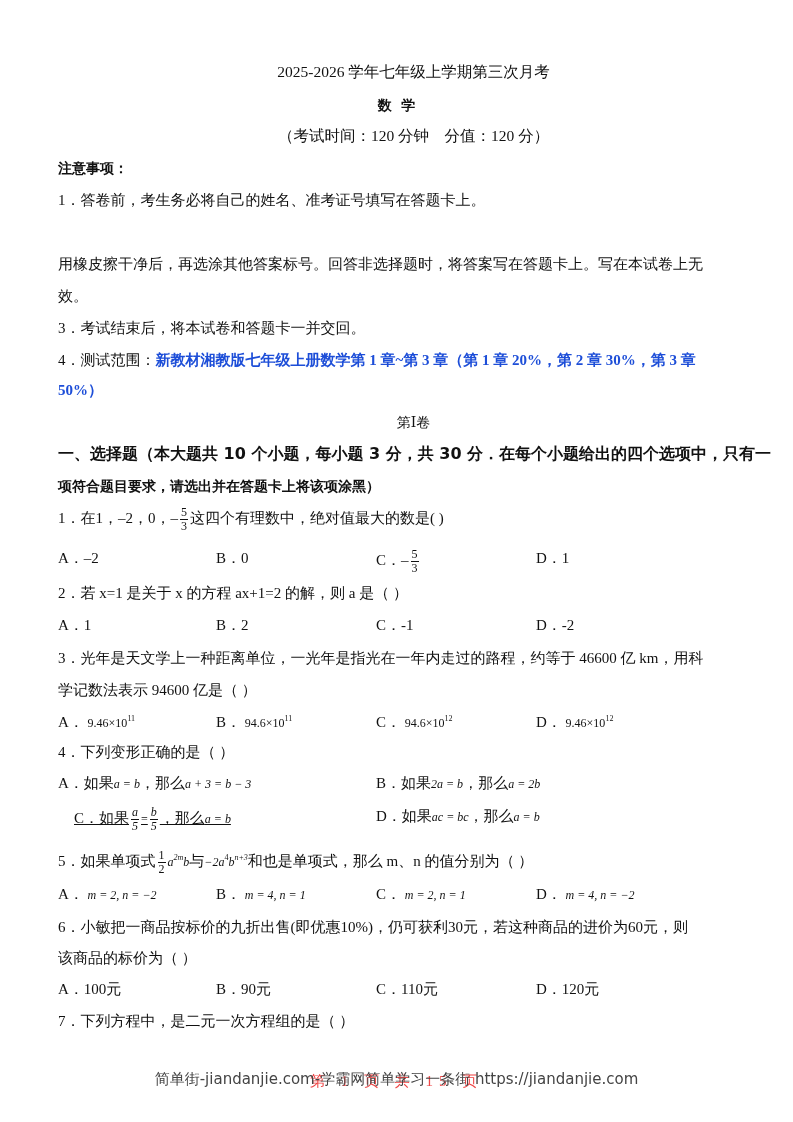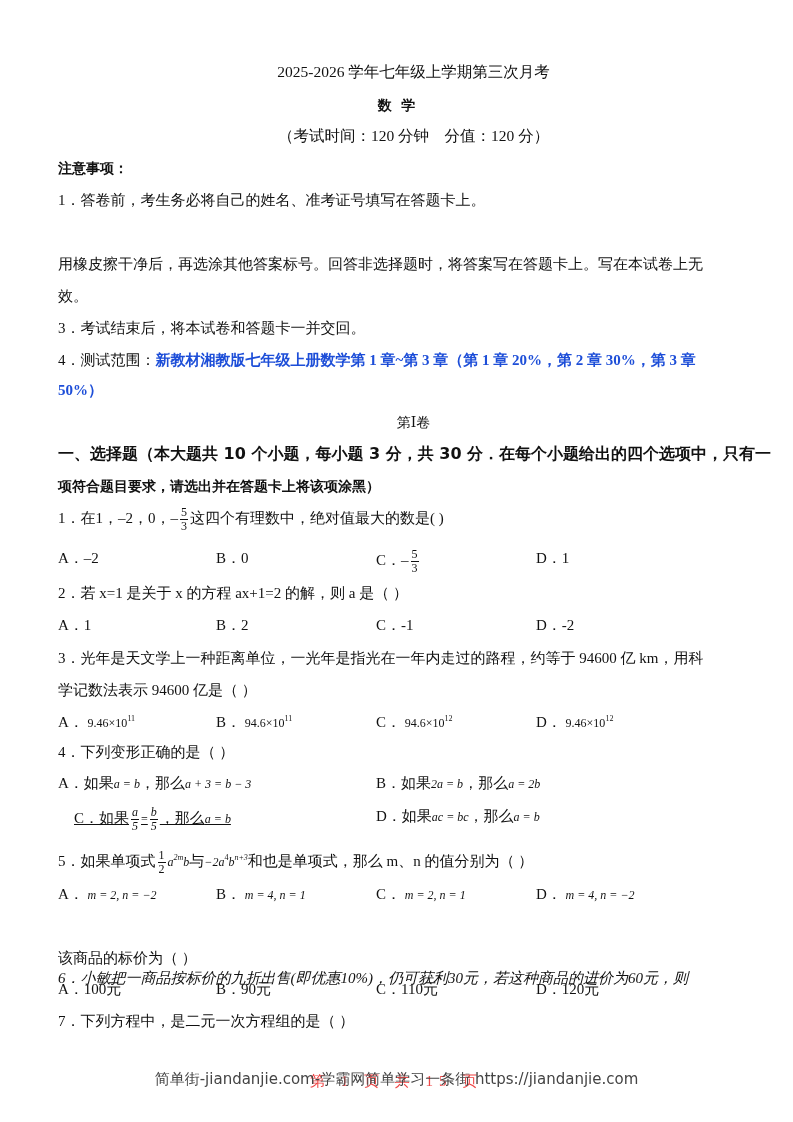--- a/index.html
+++ b/index.html
@@ -66,21 +66,21 @@
   </div>
 
   <div class="line" style="top:583px;">2．若 x=1 是关于 x 的方程 ax+1=2 的解，则 a 是（  ）</div>
   <div class="line" style="top:615px; height:22px;">
     <span class="opt" style="left:0;">A．1</span>
     <span class="opt" style="left:158px;">B．2</span>
     <span class="opt" style="left:318px;">C．-1</span>
     <span class="opt" style="left:478px;">D．-2</span>
   </div>
 
-  <div class="line" style="top:648px;">3．光年是天文学上一种距离单位，一光年是指光在一年内走过的路程，约等于 94600 亿 km，用科</div>
+  <div class="line" style="top:648px;">3．光年是天文学上一种距离单位，一光年是指光在一年内走过的路程，约等于 46600 亿 km，用科</div>
   <div class="line" style="top:680px;">学记数法表示 94600 亿是（    ）</div>
   <div class="line" style="top:709px; height:22px;text-align:right;">
     <span class="opt" style="left:0;"><span>A．</span> <span class="sm">9.46×10</span><span class="sup">11</span></span>
     <span class="opt" style="left:158px;"><span>B．</span> <span class="sm">94.6×10</span><span class="sup">11</span></span>
     <span class="opt" style="left:318px;"><span>C．</span> <span class="sm">94.6×10</span><span class="sup">12</span></span>
     <span class="opt" style="left:478px;"><span>D．</span> <span class="sm">9.46×10</span><span class="sup">12</span></span>
   </div>
 
   <div class="line" style="top:742px;">4．下列变形正确的是（    ）</div>
   <div class="line" style="top:773px; height:22px;">
@@ -95,21 +95,21 @@
   <div class="line" style="top:848px;">
     <span>5．如果单项式</span><span class="frac"><span class="num">1</span><span>2</span></span><span class="it sm">a</span><span class="sup it">2m</span><span class="it sm">b</span><span>与</span><span class="it sm">−2a</span><span class="sup">4</span><span class="it sm">b</span><span class="sup it">n+3</span><span>和也是单项式，那么 m、n 的值分别为（   ）</span>
   </div>
   <div class="line" style="top:884px; height:22px;">
     <span class="opt" style="left:0;"><span>A．</span> <span class="it sm">m = 2, n = −2</span></span>
     <span class="opt" style="left:158px;"><span>B．</span> <span class="it sm">m = 4, n = 1</span></span>
     <span class="opt" style="left:318px;"><span>C．</span> <span class="it sm">m = 2, n = 1</span></span>
     <span class="opt" style="left:478px;"><span>D．</span> <span class="it sm">m = 4, n = −2</span></span>
   </div>
 
-  <div class="line" style="top:968px;font-style:italic;">6．小敏把一商品按标价的九折出售(即优惠10%)，仍可获利30元，若这种商品的进价为60元，则</div>
+  <div class="line" style="top:917px;">6．小敏把一商品按标价的九折出售(即优惠10%)，仍可获利30元，若这种商品的进价为60元，则</div>
   <div class="line" style="top:948px;">该商品的标价为（   ）</div>
   <div class="line" style="top:979px; height:22px;">
     <span class="opt" style="left:0;">A．100元</span>
     <span class="opt" style="left:158px;">B．90元</span>
     <span class="opt" style="left:318px;">C．110元</span>
     <span class="opt" style="left:478px;">D．120元</span>
   </div>
 
   <div class="line" style="top:1011px;">7．下列方程中，是二元一次方程组的是（    ）</div>
 

